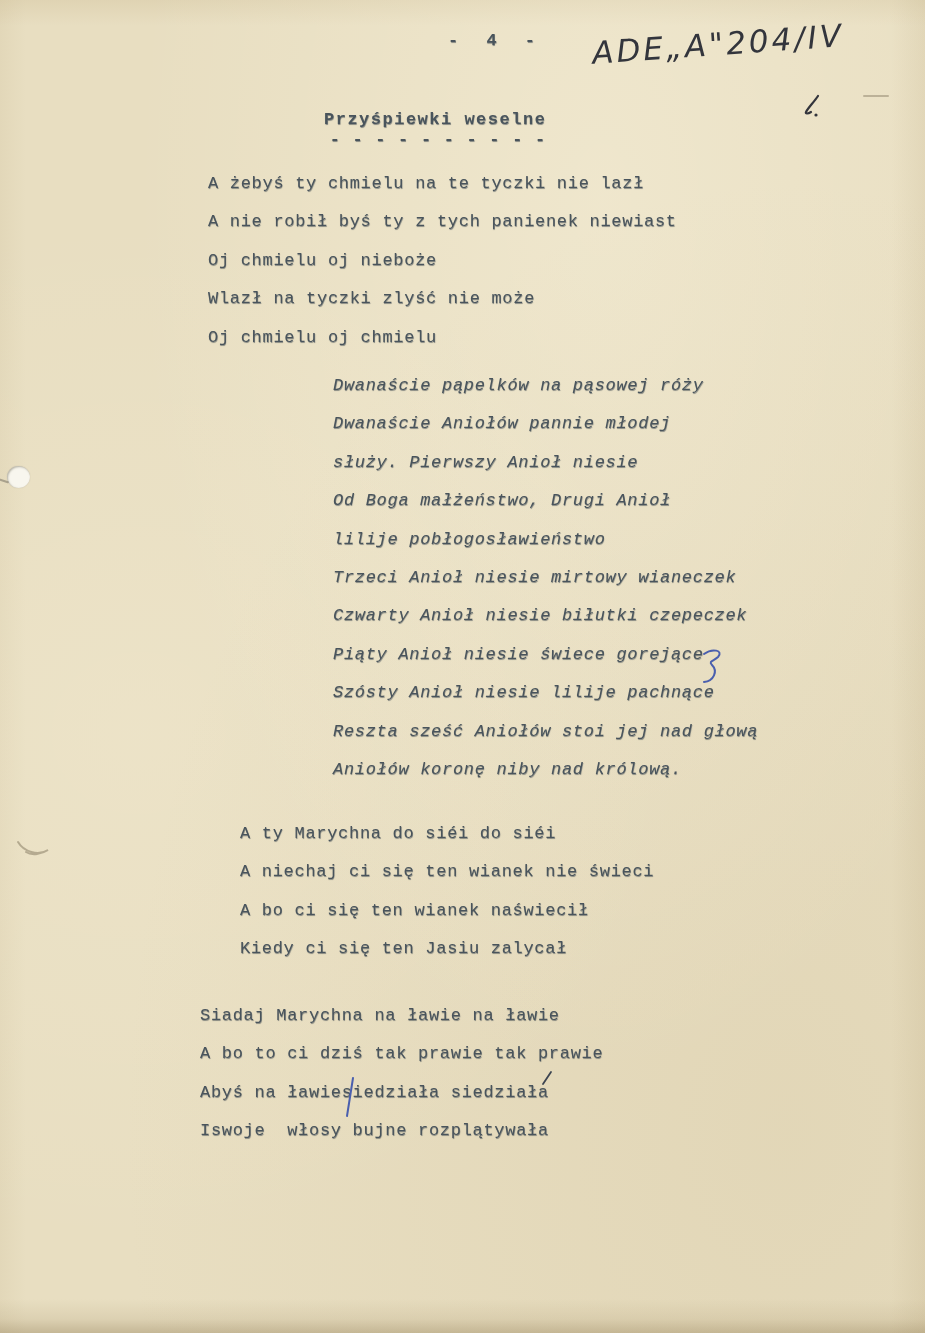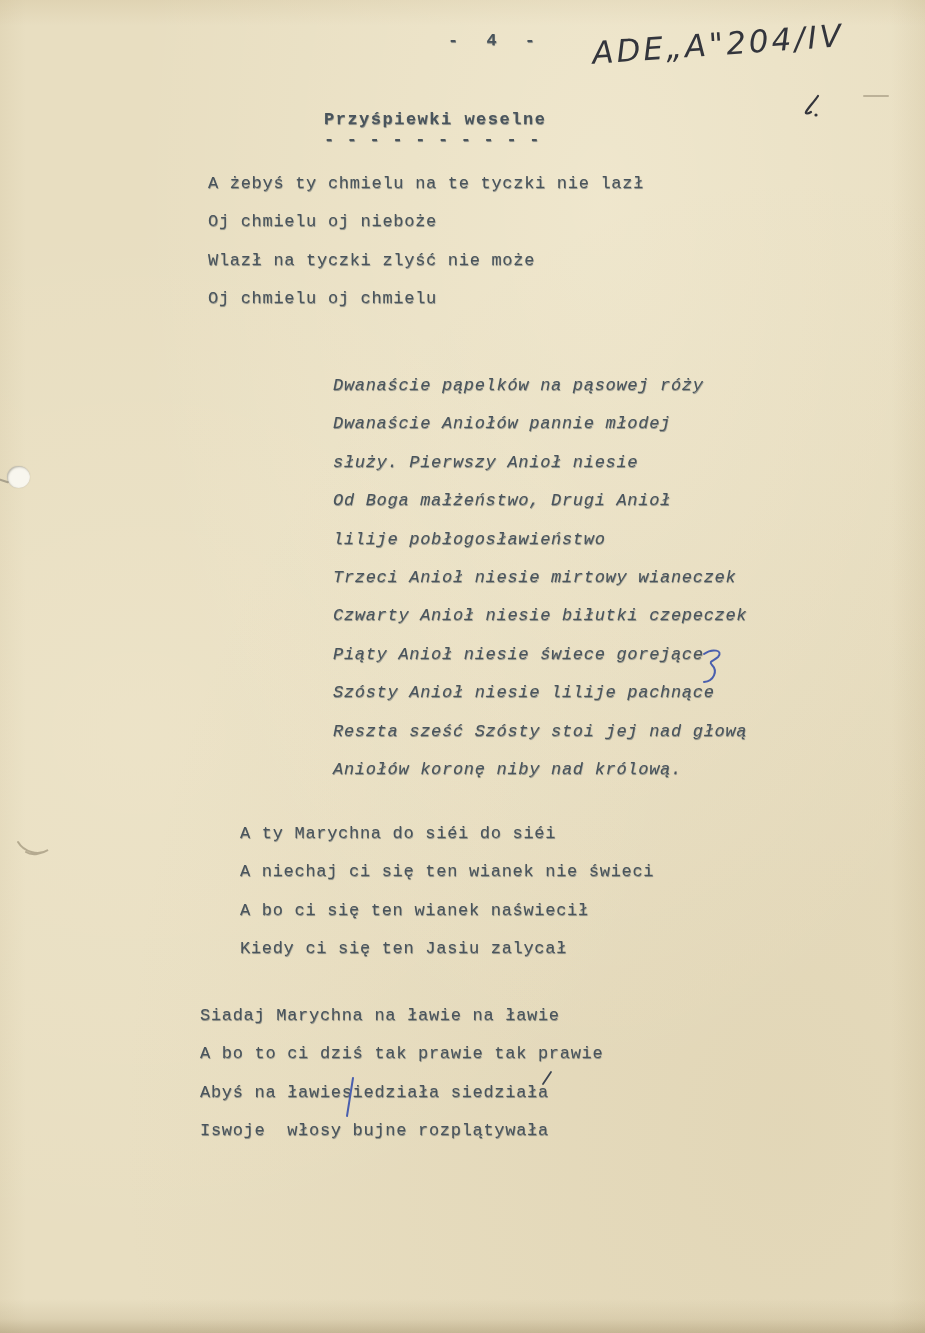--- a/index.html
+++ b/index.html
@@ -36,21 +36,21 @@
     font-size:31px;letter-spacing:3px;
     color:var(--pen-dark,#33353c);
     transform:rotate(-4deg);
     white-space:nowrap;
   }
   .annotation-hook{position:absolute;left:800px;top:92px;}
   .faint-dash{
     position:absolute;left:863px;top:95px;width:26px;height:2px;
     background:rgba(130,120,95,0.45);border-radius:2px;
   }
-  .title-block{position:absolute;left:324px;top:110px;}
+  .title-block{position:absolute;left:324px;top:110px;text-align:right;}
   .title{
     font-size:17px;font-weight:bold;letter-spacing:1.5px;white-space:pre;
   }
   .title-underline{
     font-size:17px;font-weight:bold;letter-spacing:1.2px;
     margin-top:1px;white-space:pre;
   }
   .stanza{position:absolute;font-size:17px;}
   .stanza .line{
     line-height:38.4px;height:38.4px;white-space:pre;letter-spacing:0.7px;
@@ -89,35 +89,36 @@
 
   <div class="faint-dash"></div>
 
   <div class="title-block">
     <div class="title typed">Przyśpiewki weselne</div>
     <div class="title-underline typed">- - - - - - - - - -</div>
   </div>
 
   <div class="stanza stanza-1 typed">
       <div class="line">A żebyś ty chmielu na te tyczki nie lazł</div>
+      <div class="line">A nie robił byś ty z tych panienek niewiast</div>
       <div class="line">Oj chmielu oj nieboże</div>
       <div class="line">Wlazł na tyczki zlyść nie może</div>
       <div class="line">Oj chmielu oj chmielu</div>
     </div>
   <div class="stanza stanza-2 typed">
       <div class="line">Dwanaście pąpelków na pąsowej róży</div>
       <div class="line">Dwanaście Aniołów pannie młodej</div>
       <div class="line">służy. Pierwszy Anioł niesie</div>
       <div class="line">Od Boga małżeństwo, Drugi Anioł</div>
       <div class="line">lilije pobłogosławieństwo</div>
       <div class="line">Trzeci Anioł niesie mirtowy wianeczek</div>
       <div class="line">Czwarty Anioł niesie biłutki czepeczek</div>
       <div class="line">Piąty Anioł niesie świece gorejące</div>
       <div class="line">Szósty Anioł niesie lilije pachnące</div>
-      <div class="line">Reszta sześć Szósty stoi jej nad głową</div>
+      <div class="line">Reszta sześć Aniołów stoi jej nad głową</div>
       <div class="line">Aniołów koronę niby nad królową.</div>
     </div>
   <div class="stanza stanza-3 typed">
       <div class="line">A ty Marychna do siéi do siéi</div>
       <div class="line">A niechaj ci się ten wianek nie świeci</div>
       <div class="line">A bo ci się ten wianek naświecił</div>
       <div class="line">Kiedy ci się ten Jasiu zalycał</div>
     </div>
   <div class="stanza stanza-4 typed">
       <div class="line">Siadaj Marychna na ławie na ławie</div>

